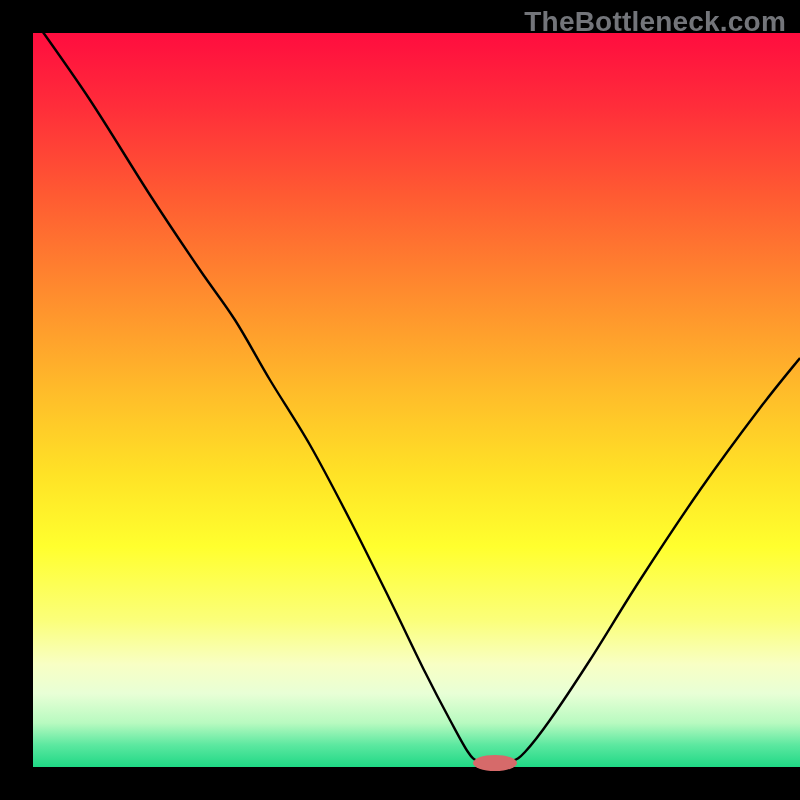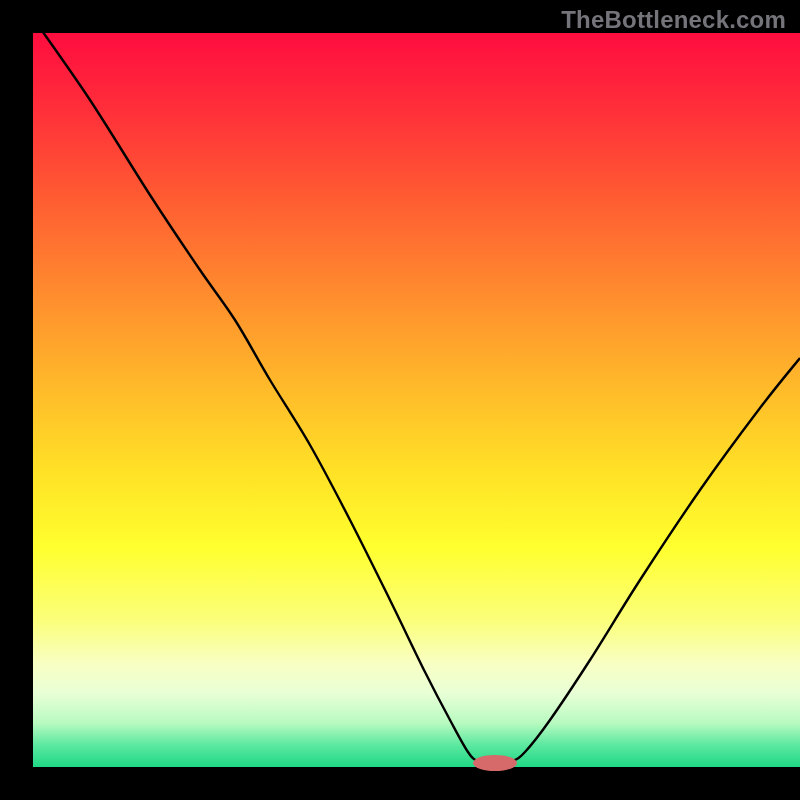--- a/index.html
+++ b/index.html
@@ -14,21 +14,21 @@
     position: relative;
     width: 800px;
     height: 800px;
     background: #000;
   }
   .watermark {
     position: absolute;
     top: 6px;
     right: 14px;
     font-family: Arial, Helvetica, sans-serif;
-    font-size: 24px;
+    font-size: 28px;
     font-weight: 600;
     color: #73757a;
     letter-spacing: 0.2px;
   }
   svg {
     position: absolute;
     left: 0;
     top: 0;
   }
 </style>

